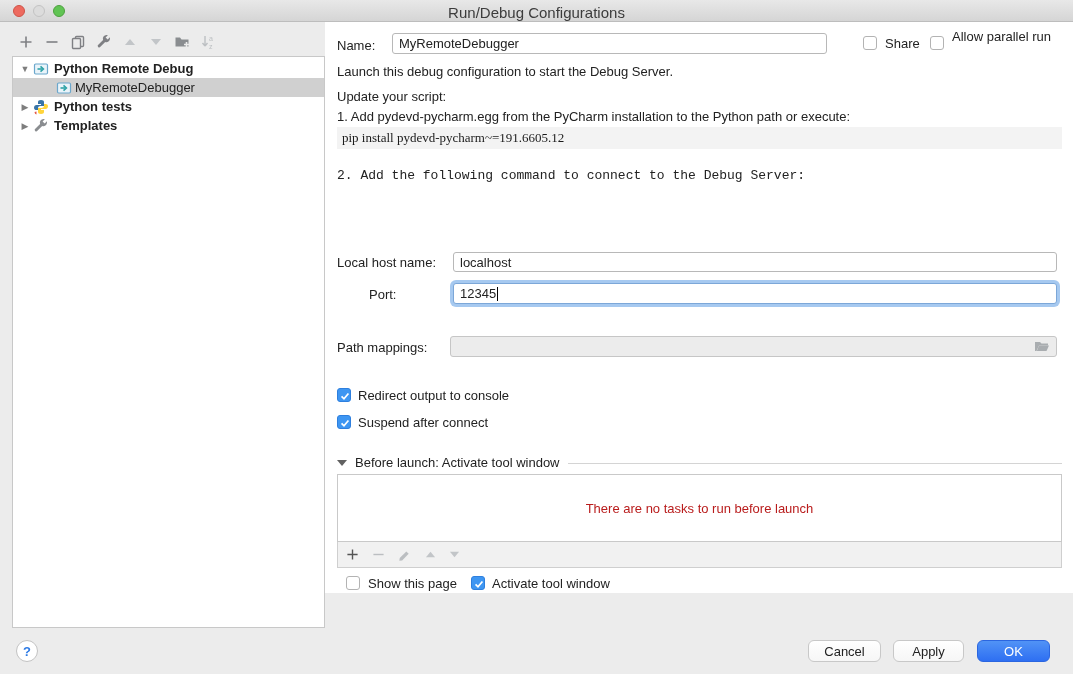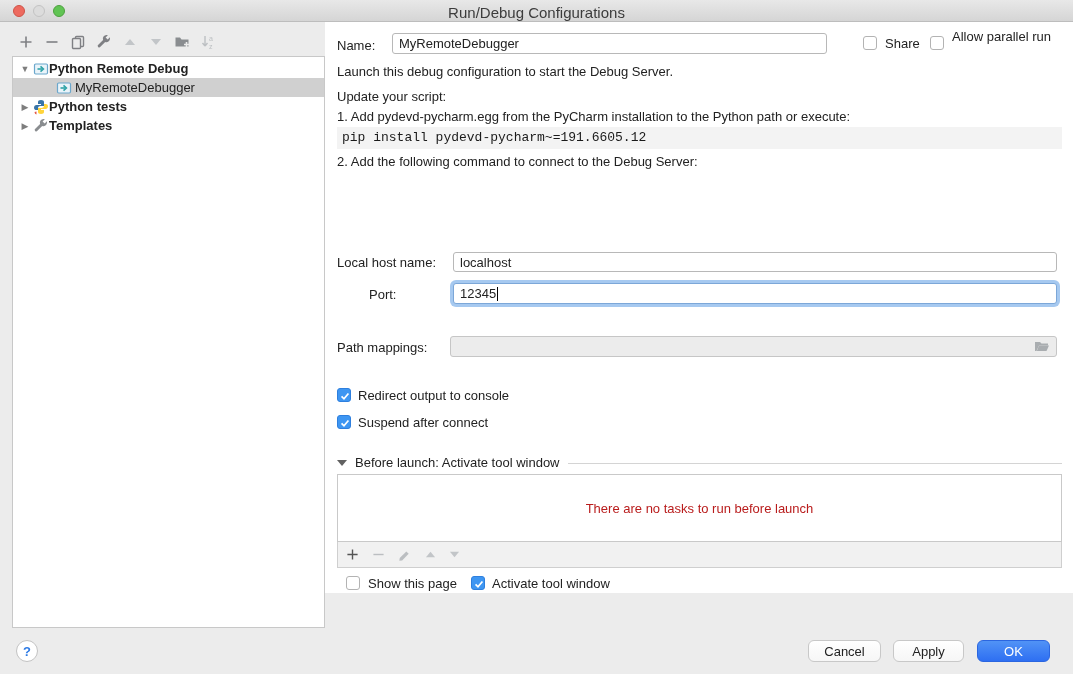--- a/index.html
+++ b/index.html
@@ -33,37 +33,37 @@
   }
   .tb-icon { width:16px; height:16px; display:flex; align-items:center; justify-content:center; }
   .tree-box {
     position:absolute; left:12px; top:56px; width:313px; height:572px;
     background:#fff; border:1px solid #C8C8C8; overflow:hidden;
   }
   .tree-row { display:flex; align-items:center; height:19px; white-space:nowrap; }
   .tree-row.selected { background:#D0D0D0; }
   .tw-arrow { display:inline-block; width:12px; margin-left:6px; font-size:9px; color:#7E7E7E; text-align:center; }
   .tree-icon { width:16px; height:16px; margin-left:2px; flex:0 0 16px; }
-  .tree-label { font-weight:bold; }
+  .tree-label { margin-left:5px; font-weight:bold; }
   .tree-label.normal { font-weight:normal; }
   .indent2 { padding-left:41px; }
   
   .main-panel {
     position:absolute; left:325px; top:22px; width:748px; height:571px;
     background:#fff;
   }
   .abs { position:absolute; }
   .lbl { line-height:14px; }
   .text-input {
     border:1px solid #B8B8B8; border-radius:3px; background:#fff;
     font-family:"Liberation Sans", sans-serif; font-size:13px; color:#222;
     padding:0 6px; outline:none;
   }
   .code-block {
-    background:#F3F3F3; font-family:Liberation Mono, monospace;
+    background:#F3F3F3; font-family:Liberation Serif, serif;
     font-size:13px; color:#1a1a1a; white-space:pre;
   }
   .cbx { width:14px; height:14px; border-radius:3px; background:#fff; border:1px solid #B3B3B3; }
   .cbx.checked { background:#3E96F2; border:1px solid #2E7FDE; }
   .cbx svg { display:block; width:12px; height:12px; margin:0.5px; }
   .port-field {
     border:1px solid #7CA7D8; border-radius:3px; background:#fff;
     box-shadow:0 0 0 3px #A6C9F0; padding:0 6px; display:flex; align-items:center;
   }
   .caret { display:inline-block; width:1px; height:14px; background:#000; margin-left:1px; }
@@ -201,21 +201,21 @@
   <div class="abs lbl" style="left:560px; top:15px;">Share</div>
   <div class="abs cbx" style="left:605px; top:14px;"></div>
   <div class="abs lbl" style="left:627px; top:8px;">Allow parallel run</div>
 
   <div class="abs lbl" style="left:12px; top:43px;">Launch this debug configuration to start the Debug Server.</div>
   <div class="abs lbl" style="left:12px; top:68px;">Update your script:</div>
   <div class="abs lbl" style="left:12px; top:88px;">1. Add pydevd-pycharm.egg from the PyCharm installation to the Python path or execute:</div>
 
   <div class="abs code-block" style="left:12px; top:105px; width:725px; height:22px; line-height:22px; padding:0 5px;">pip install pydevd-pycharm~=191.6605.12</div>
 
-  <div class="abs lbl" style="left:12px; top:133px;">2. Add the following command to connect to the Debug Server:</div>
+  <div class="abs lbl" style="left:12px; top:147px;font-family:Liberation Mono, monospace;">2. Add the following command to connect to the Debug Server:</div>
 
 
   <div class="abs lbl" style="left:12px; top:234px;">Local host name:</div>
   <input class="abs text-input" style="left: 128px; top: 230px; width: 604px; height: 20px;" value="localhost">
 
   <div class="abs lbl" style="left:12px; top:266px;margin-left:32px;">Port:</div>
   <div class="abs port-field" style="left:128px; top:261px; width:604px; height:21px;">
     <span>12345</span>
       <span class="caret"></span>
   </div>

